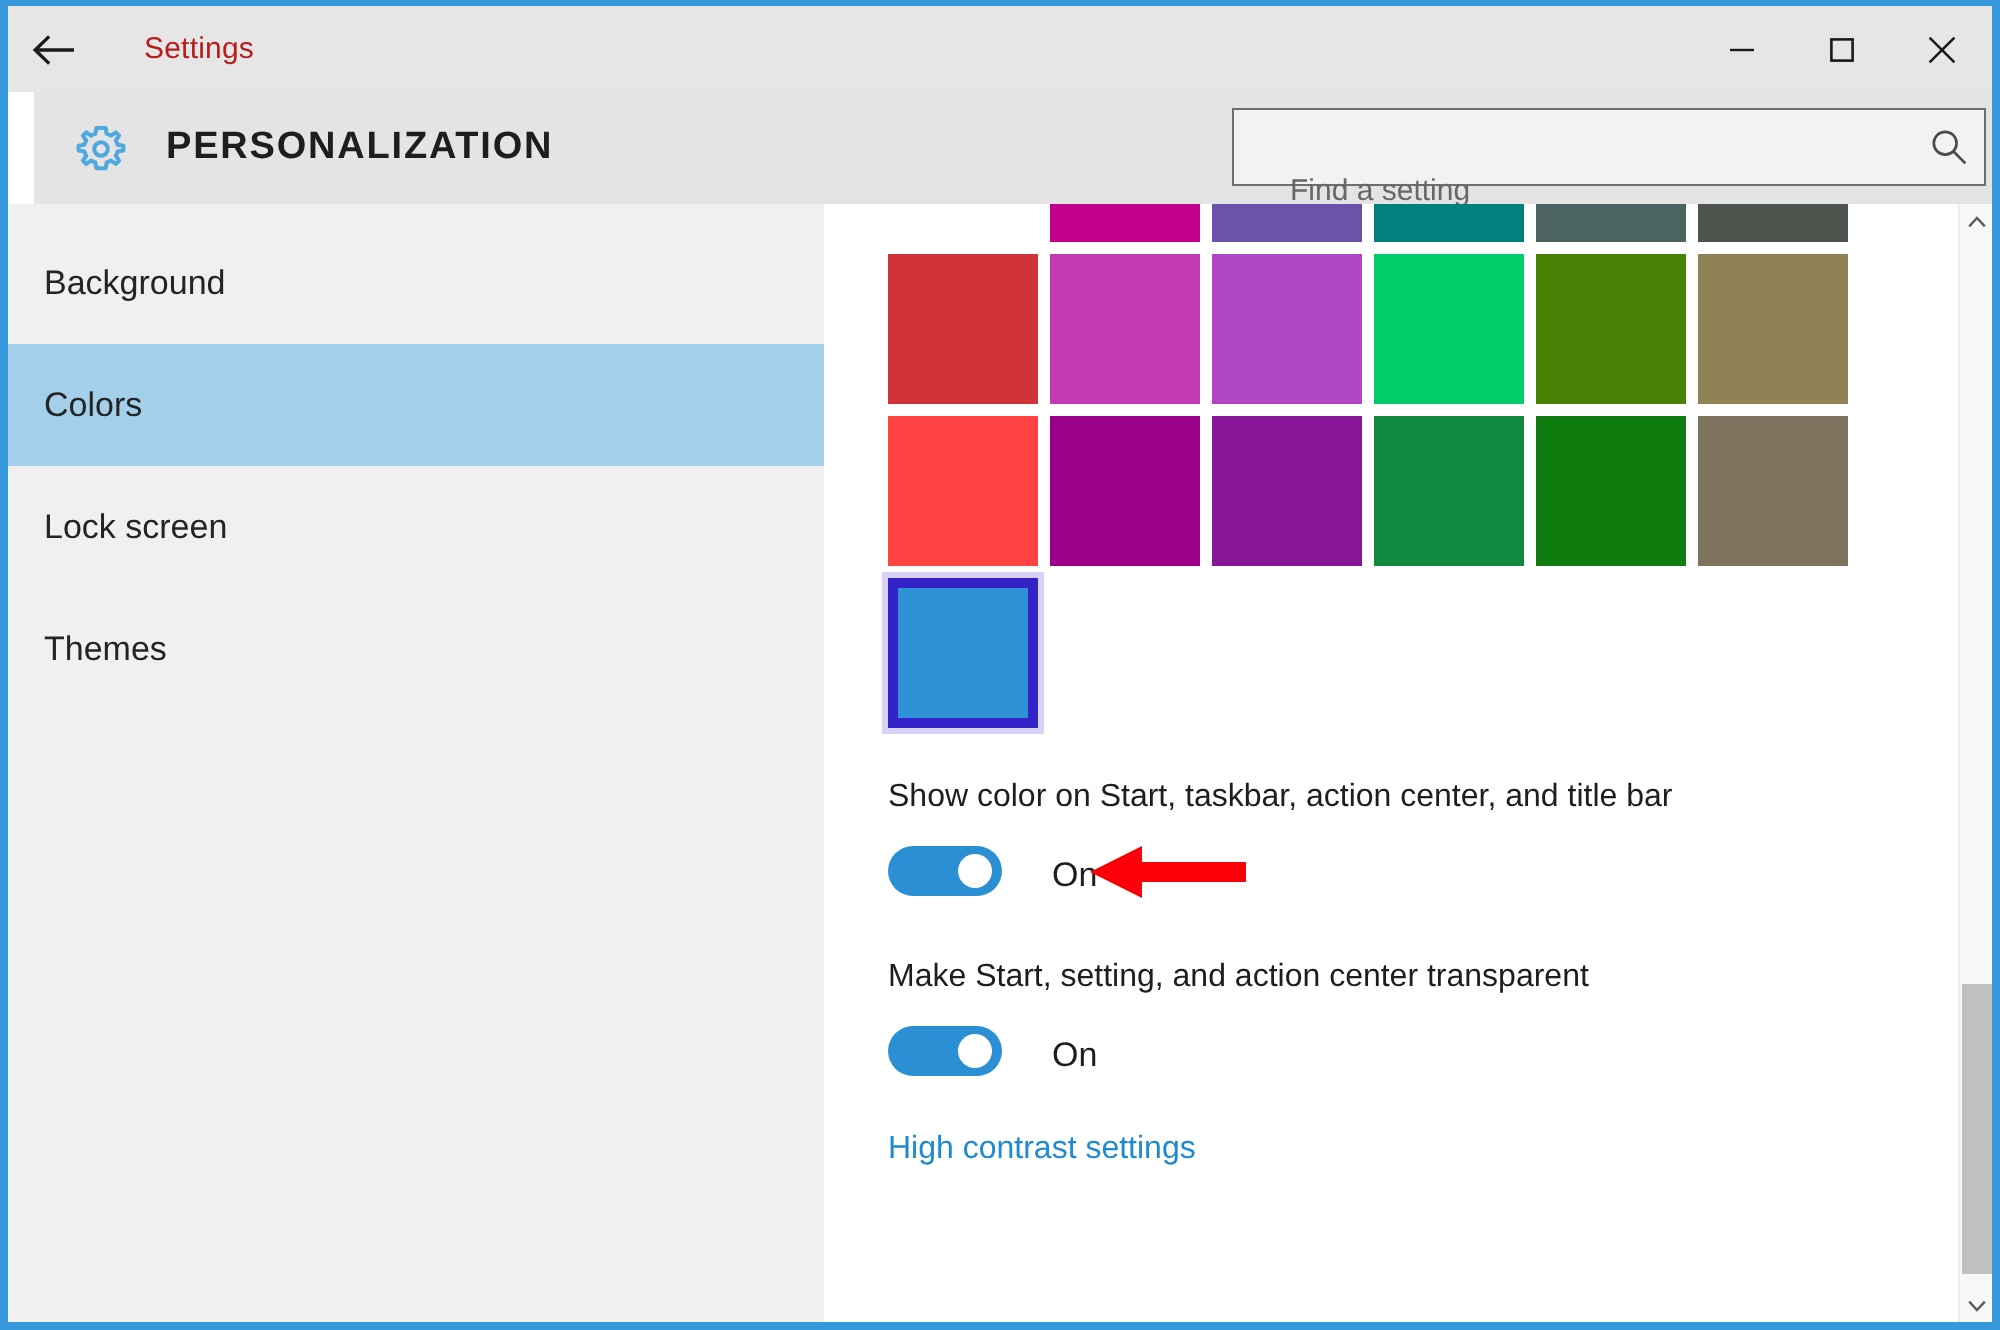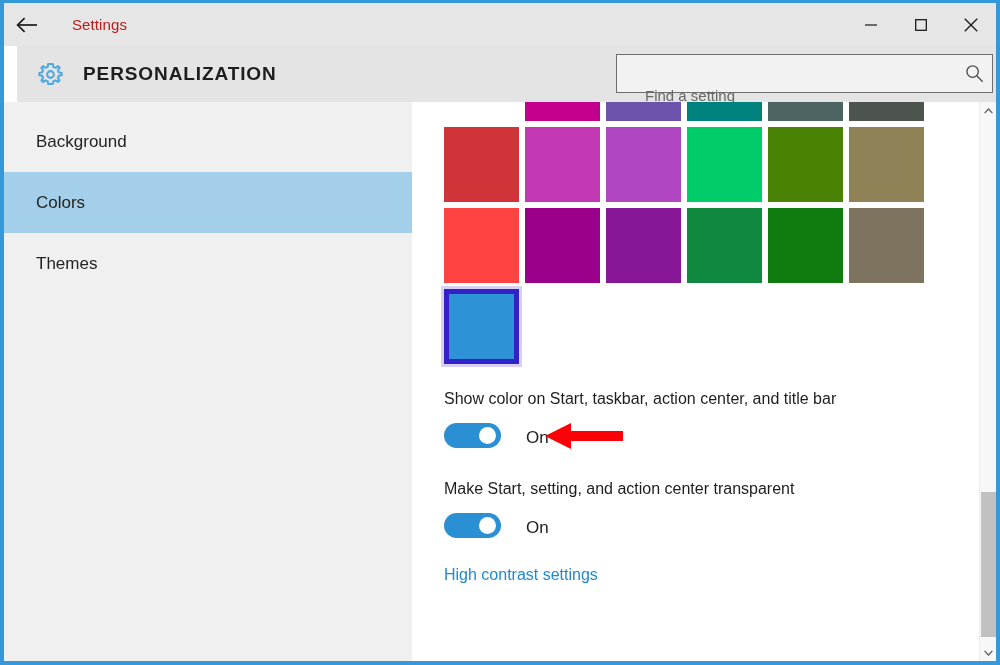--- a/index.html
+++ b/index.html
@@ -115,21 +115,21 @@
     position: absolute;
     left: 0; top: 0;
     width: 408px; height: 100%;
     background: #f0f0f0;
     padding-top: 9px;
   }
   .nav-item {
     height: 61px;
     display: flex;
     align-items: center;
-    padding-left: 32px;
+    padding-left: 18px;
     font-size: 17px;
     color: #242424;
     cursor: pointer;
   }
   .nav-item.selected { background: #a4cfea; text-align: center; }
 
   #content {
     position: absolute;
     left: 408px; top: 0;
     width: 584px; height: 100%;
@@ -300,20 +300,23 @@
   </div>
 
   <div id="body-area">
 
     <div id="sidebar">
       <div class="nav-item">
         <span>Background</span>
       </div>
       <div class="nav-item selected" style="background: rgb(164, 207, 234);">
         <span>Colors</span>
+      </div>
+      <div class="nav-item">
+        <span>Lock screen</span>
       </div>
       <div class="nav-item">
         <span>Themes</span>
       </div>
     </div>
 
     <div id="content">
 
       <div id="swatch-grid">
           <div class="swatch"></div>

